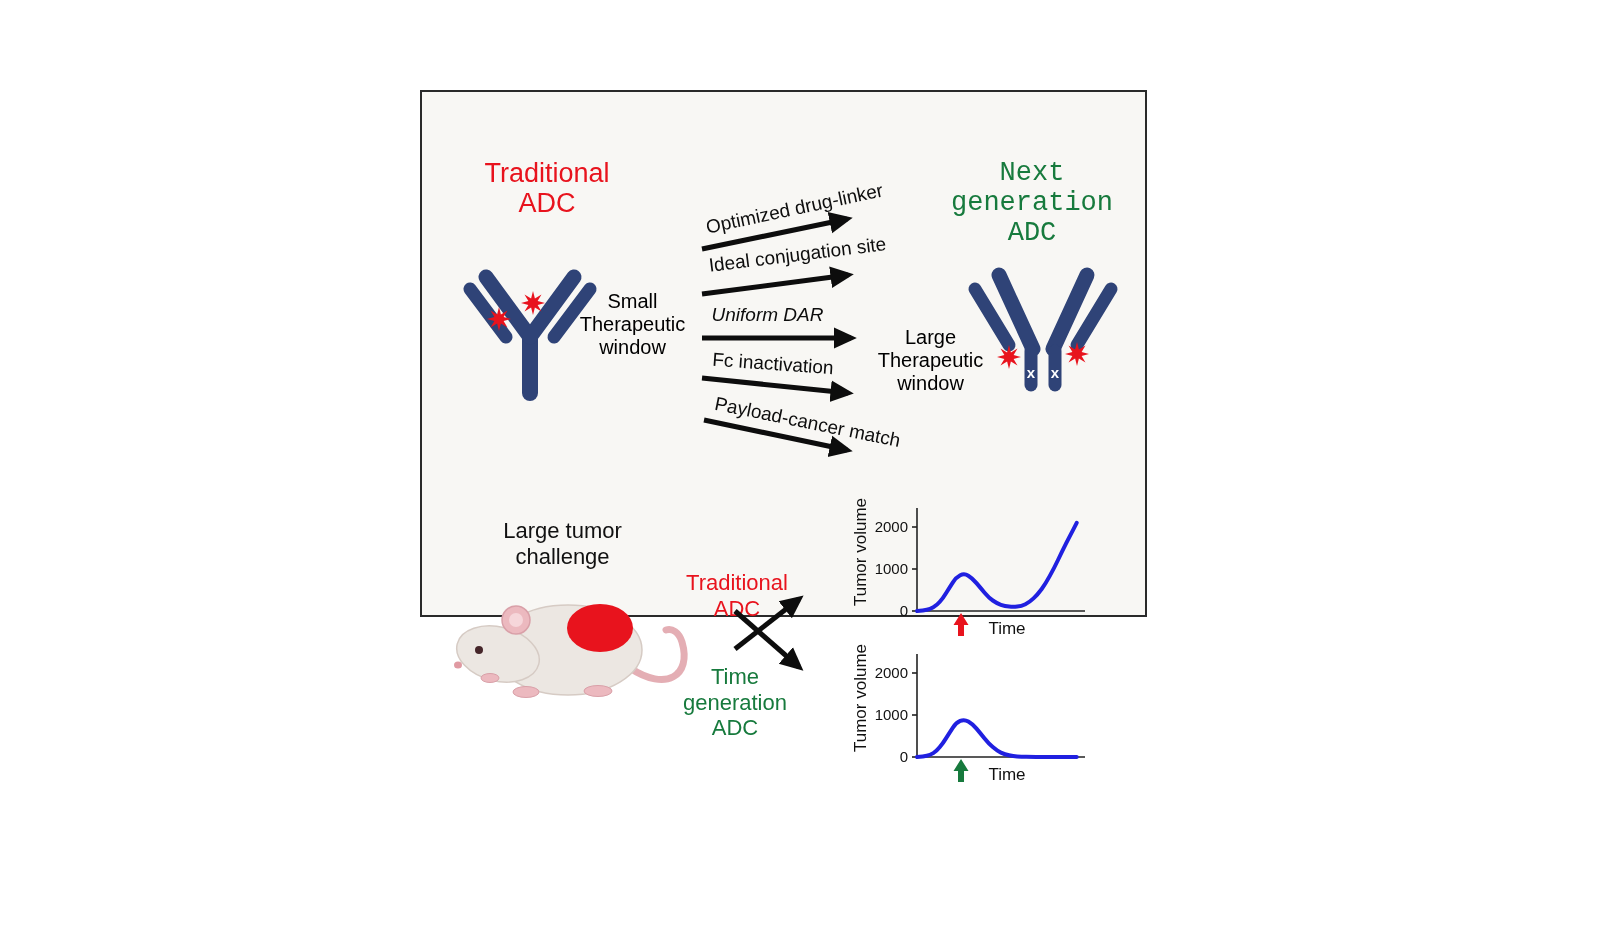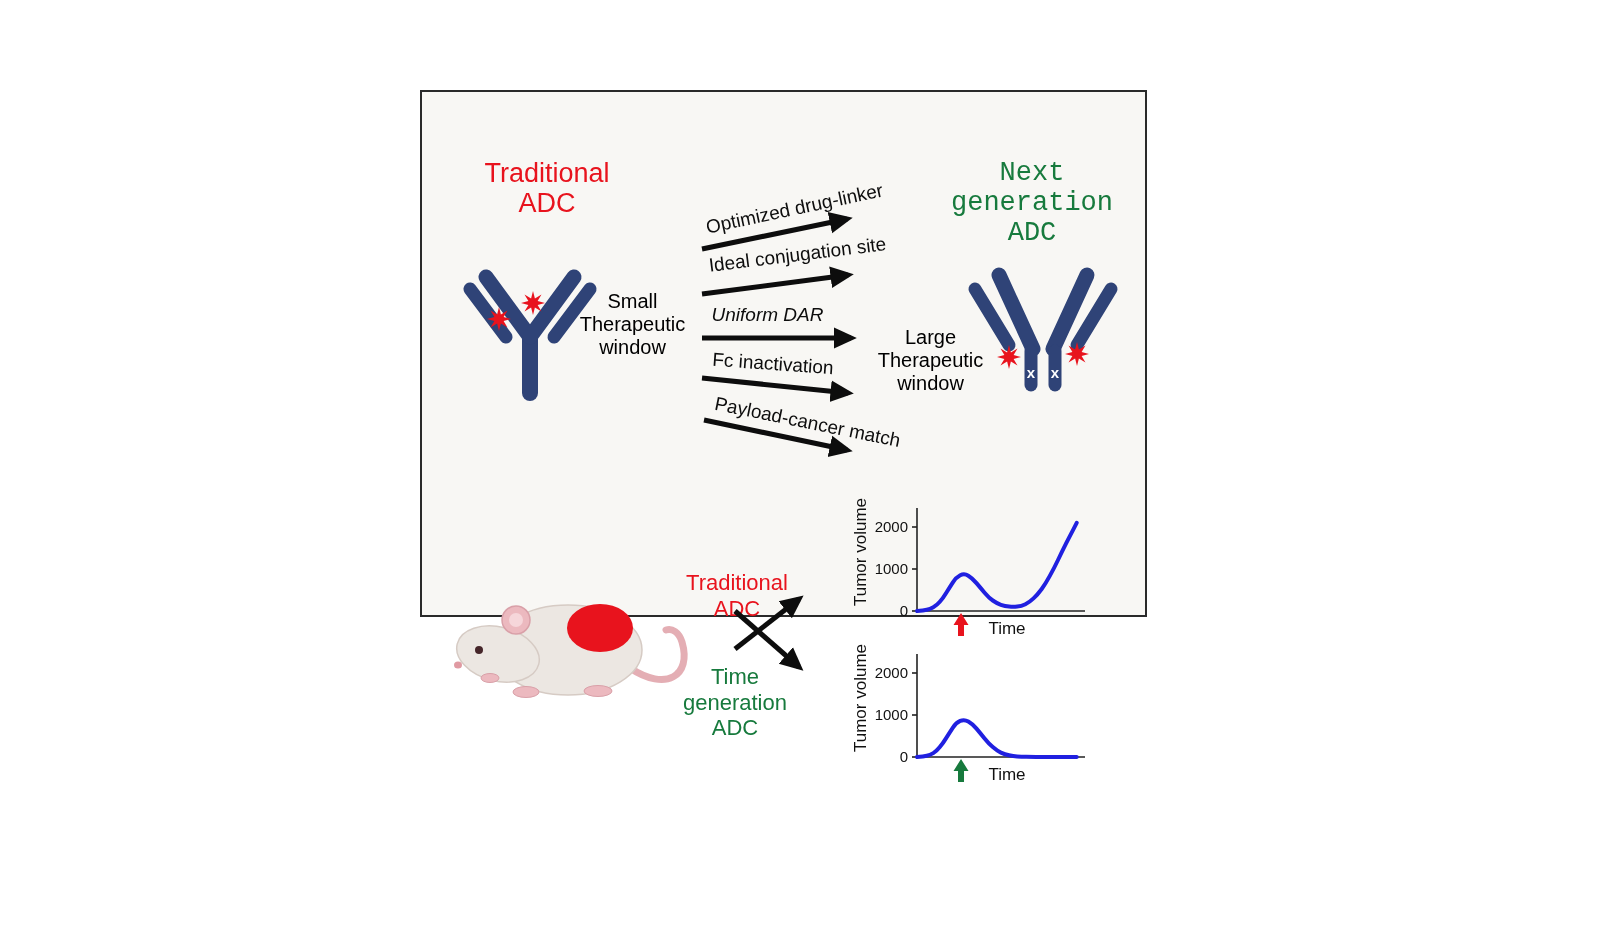--- a/index.html
+++ b/index.html
@@ -97,20 +97,22 @@
       <path d="M12 32 L46 88" style="stroke:var(--navy,#2f4377)" stroke-width="13" stroke-linecap="round" fill="none"></path>
       <path d="M148 32 L114 88" style="stroke:var(--navy,#2f4377)" stroke-width="13" stroke-linecap="round" fill="none"></path>
       <path d="M68 94 L68 128" style="stroke:var(--navy,#2f4377)" stroke-width="13" stroke-linecap="round" fill="none"></path>
       <path d="M92 94 L92 128" style="stroke:var(--navy,#2f4377)" stroke-width="13" stroke-linecap="round" fill="none"></path>
       <text x="68" y="121" text-anchor="middle" class="fc-x">x</text>
       <text x="92" y="121" text-anchor="middle" class="fc-x">x</text>
       <path d="M12 0 L4.62 1.91 L8.49 8.49 L1.91 4.62 L0 12 L-1.91 4.62 L-8.49 8.49 L-4.62 1.91 L-12 0 L-4.62 -1.91 L-8.49 -8.49 L-1.91 -4.62 L0 -12 L1.91 -4.62 L8.49 -8.49 L4.62 -1.91 Z" transform="translate(46 100)" style="fill:var(--red,#e8131d)"></path>
       <path d="M12 0 L4.62 1.91 L8.49 8.49 L1.91 4.62 L0 12 L-1.91 4.62 L-8.49 8.49 L-4.62 1.91 L-12 0 L-4.62 -1.91 L-8.49 -8.49 L-1.91 -4.62 L0 -12 L1.91 -4.62 L8.49 -8.49 L4.62 -1.91 Z" transform="translate(114 97)" style="fill:var(--red,#e8131d)"></path>
     </svg>
 
+    <div class="abs t-center bottom-label" style="left:58px; top:426px; width:165px;">Large tumor
+challenge</div>
 
     <svg class="abs" style="left:30px; top:478px;" width="240" height="150" viewBox="0 0 240 150">
       <path d="M178 98 C 214 122, 240 106, 230 72 C 227 62, 220 58, 214 60" stroke="#e4aeb4" stroke-width="7" stroke-linecap="round" fill="none"></path>
       <ellipse cx="116" cy="80" rx="74" ry="45" fill="#ece7e2" stroke="#d6cbc4" stroke-width="1.5"></ellipse>
       <ellipse cx="46" cy="84" rx="42" ry="27" transform="rotate(14 46 84)" fill="#ece7e2" stroke="#d6cbc4" stroke-width="1.5"></ellipse>
       <circle cx="64" cy="50" r="14" fill="#ecb9bf" stroke="#d9a0a8" stroke-width="1.5"></circle>
       <circle cx="64" cy="50" r="7" fill="#f6d6da"></circle>
       <circle cx="27" cy="80" r="4" fill="#46262a"></circle>
       <ellipse cx="6" cy="95" rx="4" ry="3.5" fill="#e09aa2"></ellipse>
       <ellipse cx="38" cy="108" rx="9" ry="4.5" fill="#ecb9bf" stroke="#d9a0a8" stroke-width="1"></ellipse>

